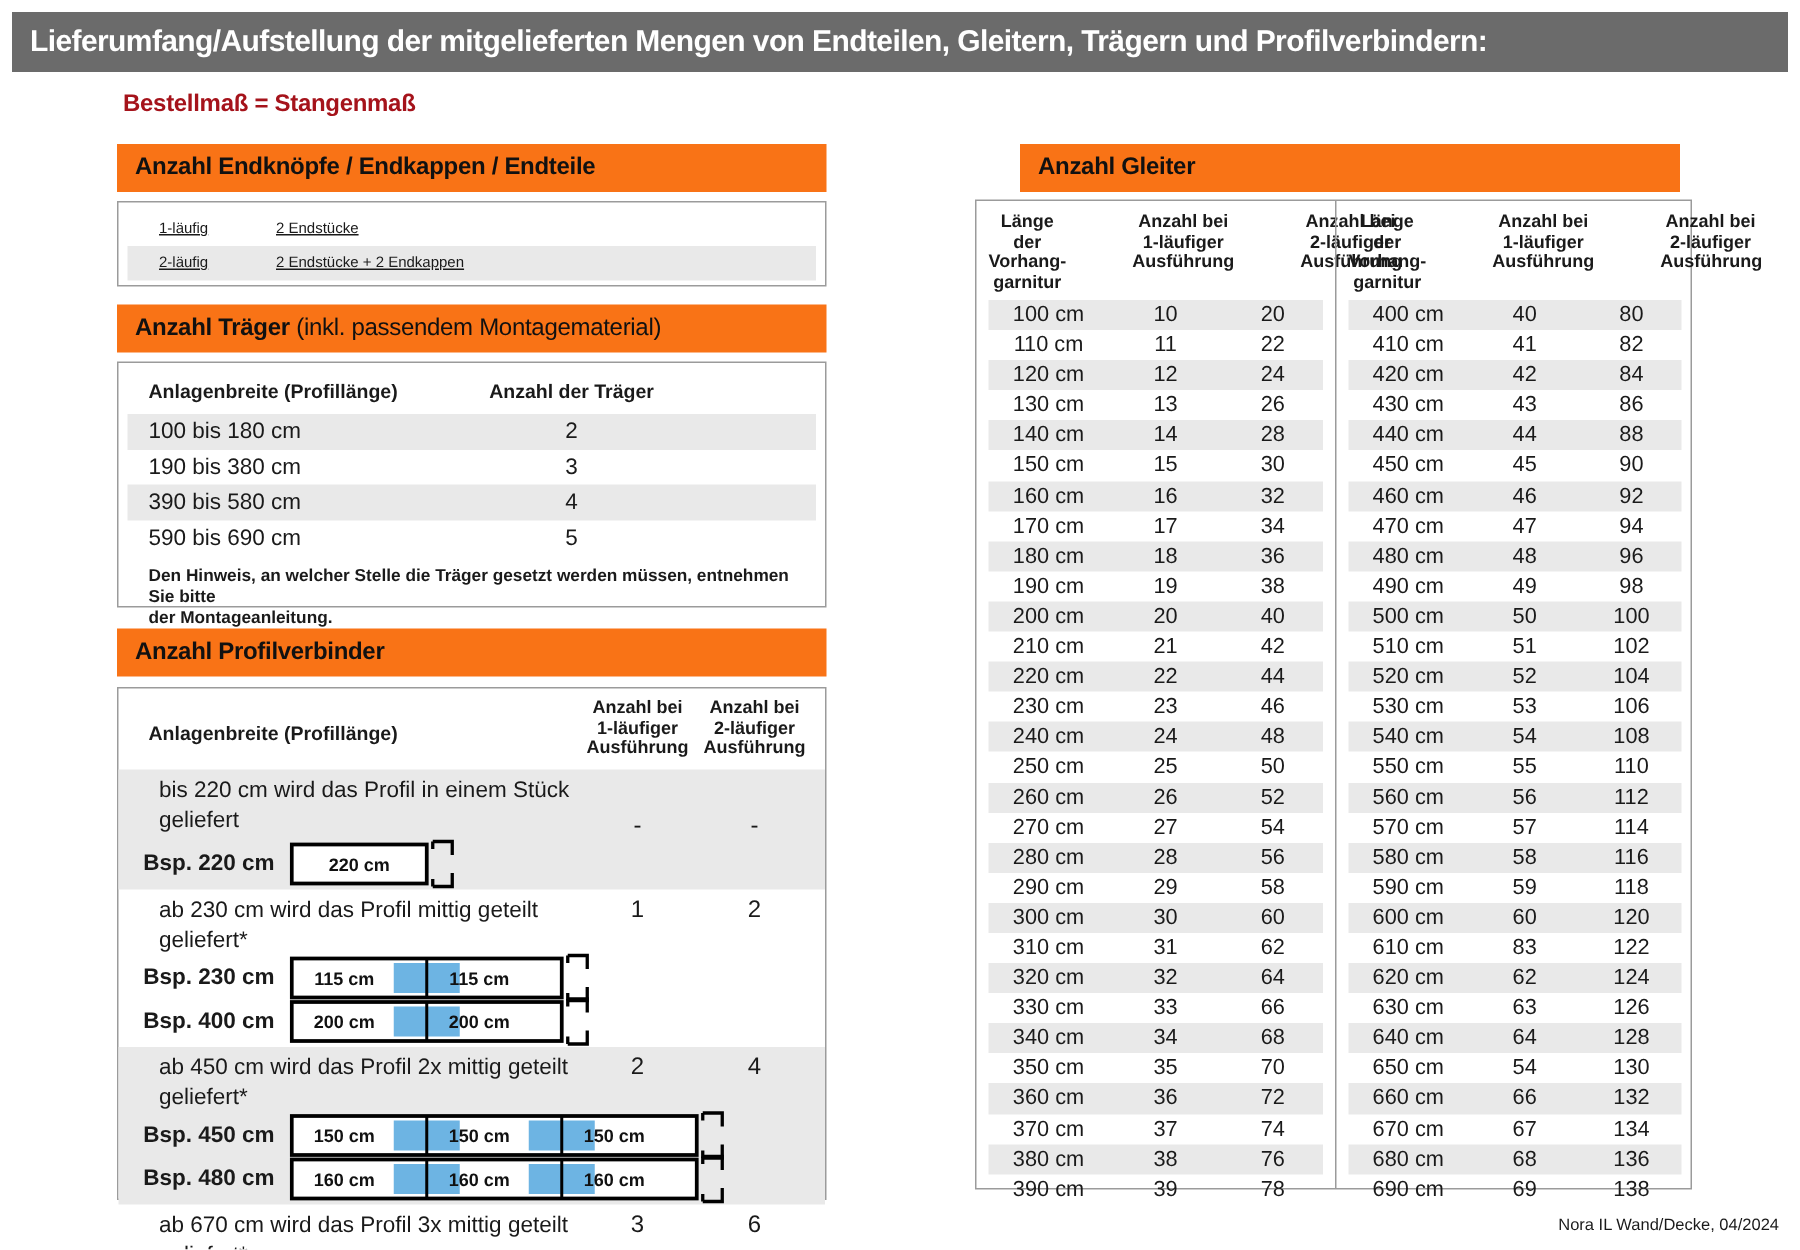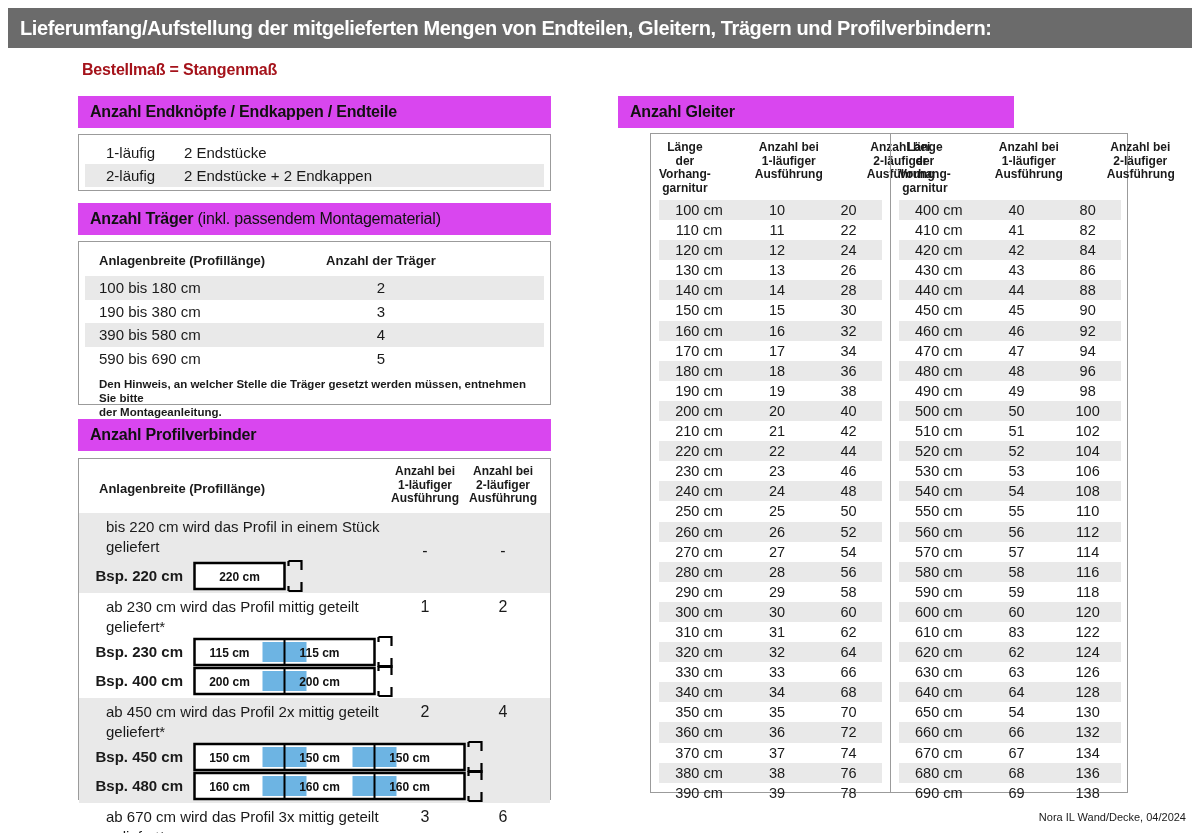--- a/index.html
+++ b/index.html
@@ -13,38 +13,38 @@
     background:#6b6b6b; color:#ffffff; font-size:20px; font-weight:bold;
     line-height:40px; padding-left:12px; box-sizing:border-box; letter-spacing:-0.4px;
     white-space:nowrap;
   }
   .subtitle {
     position:absolute; left:82px; top:61px; color:#a5131b;
     font-size:16px; font-weight:bold; letter-spacing:-0.2px;
   }
   
   .secbar {
-    position:absolute; height:32px; line-height:32px; background:#d946ef;
+    position:absolute; height:32px; line-height:32px; background:#f97316;
     color:#111; font-size:16px; font-weight:bold; padding-left:12px;
     box-sizing:border-box; letter-spacing:-0.2px;
   }
   .secbar .normal { font-weight:normal; }
   #bar-endteile { left:78px; top:96px;  width:473px; }
   #bar-traeger  { left:78px; top:203px; width:473px; }
   #bar-profil   { left:78px; top:419px; width:473px; }
-  #bar-gleiter  { left:618px; top:96px; width:396px; }
+  #bar-gleiter  { left:680px; top:96px; width:440px; }
   
   .box { position:absolute; border:1px solid #9b9b9b; background:#fff; box-sizing:border-box; }
   #box-endteile { left:78px; top:134px; width:473px; height:57px;  padding-top:6px; }
   #box-traeger  { left:78px; top:241px; width:473px; height:164px; padding-top:8px; }
   #box-profil   { left:78px; top:458px; width:473px; height:342px; }
   #box-gleiter  { left:650px; top:133px; width:478px; height:660px; }
   .grayband { background:#e9e9e9; }
   
-  .et-row { display:flex; height:23px; line-height:23px; font-size:15px; margin:0 6px; }
+  .et-row { display:flex; height:23px; line-height:23px; font-size:10px; margin:0 6px;text-decoration:underline; }
   .et-label { width:78px; padding-left:21px; }
   
   .tr-head { display:flex; font-size:13px; font-weight:bold; height:26px; line-height:22px; padding-left:20px; }
   .tr-h1 { flex:1; }
   .tr-h2 { width:170px; margin-right:84px; text-align:center; }
   .tr-row { display:flex; height:23.5px; line-height:23.5px; font-size:15px; padding-left:14px; margin:0 6px; }
   .tr-range { flex:1; padding-left:0; }
   .tr-count { width:170px; margin-right:78px; text-align:center; }
   .tr-note { font-size:11.5px; font-weight:bold; line-height:14px; padding:7px 10px 0 20px; white-space:pre-line; }
   

